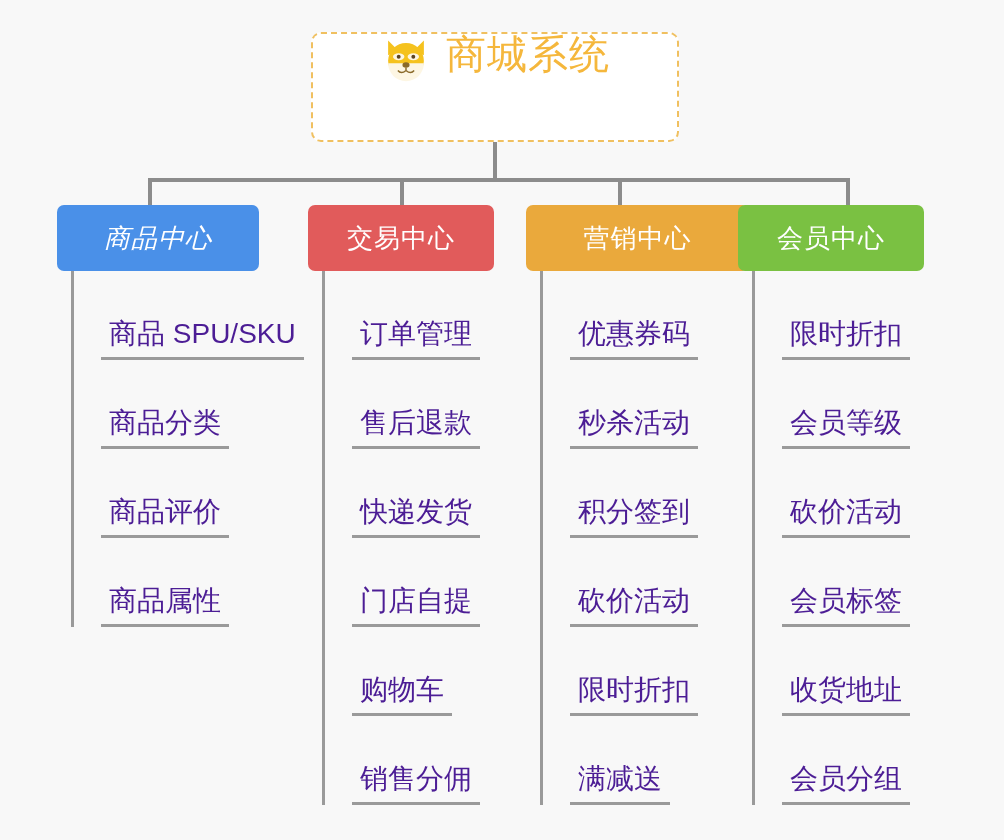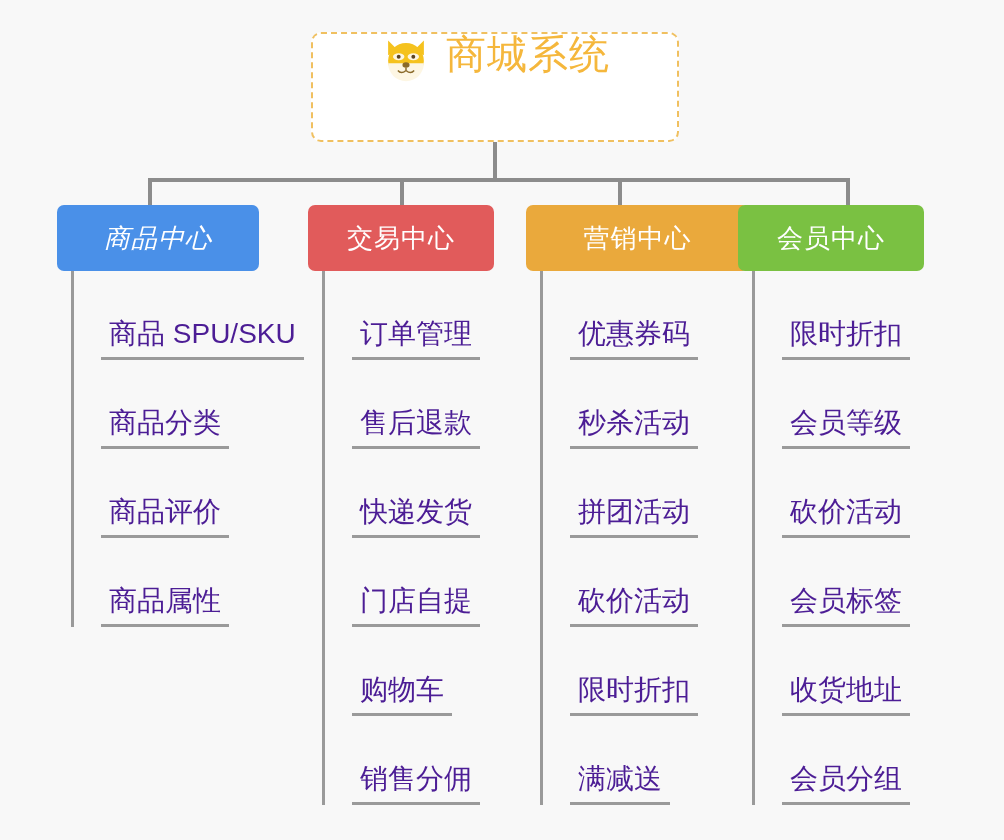--- a/index.html
+++ b/index.html
@@ -204,21 +204,21 @@
     <div class="leaf-wrap">
       <div class="spine"></div>
       <ul class="leaf-list">
         <li class="leaf-item">
             <span class="leaf-label">优惠券码</span>
           </li>
         <li class="leaf-item">
             <span class="leaf-label">秒杀活动</span>
           </li>
         <li class="leaf-item">
-            <span class="leaf-label">拼团活动</span>
+            <span class="leaf-label">积分签到</span>
           </li>
         <li class="leaf-item">
             <span class="leaf-label">砍价活动</span>
           </li>
         <li class="leaf-item">
             <span class="leaf-label">限时折扣</span>
           </li>
         <li class="leaf-item">
             <span class="leaf-label">满减送</span>
           </li>

